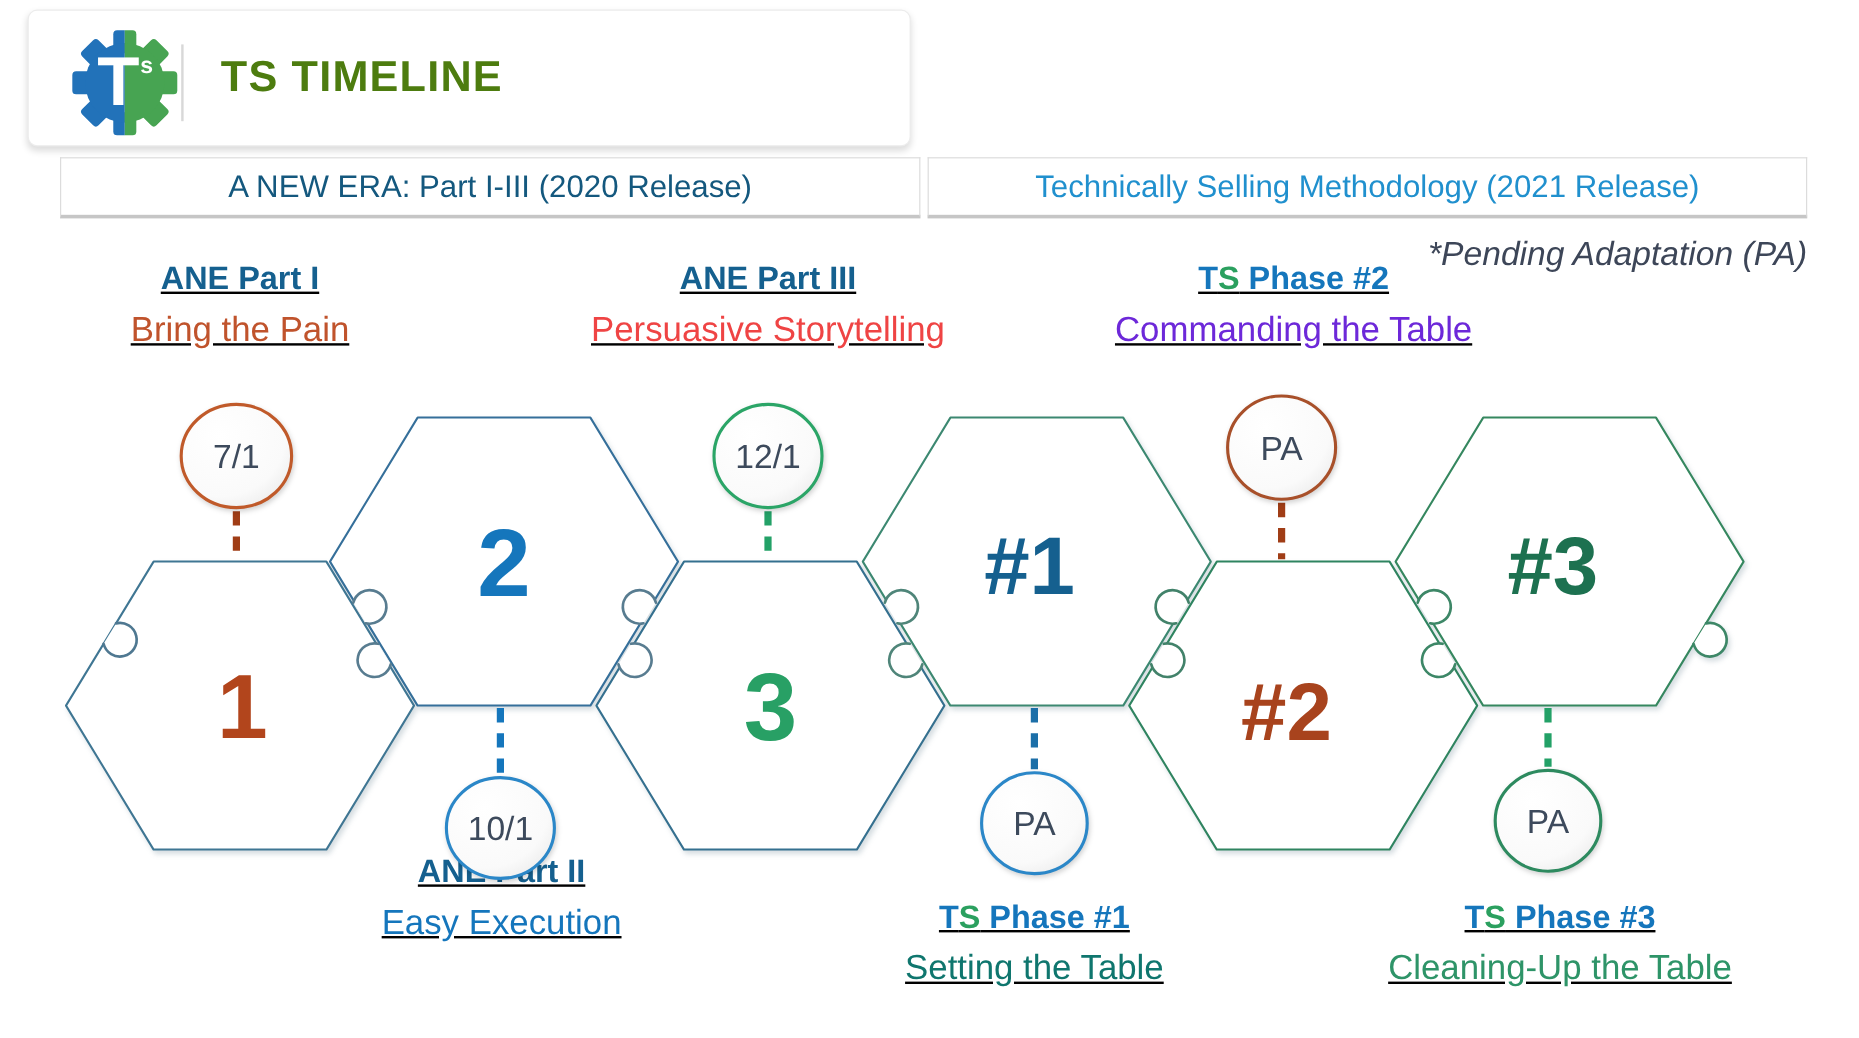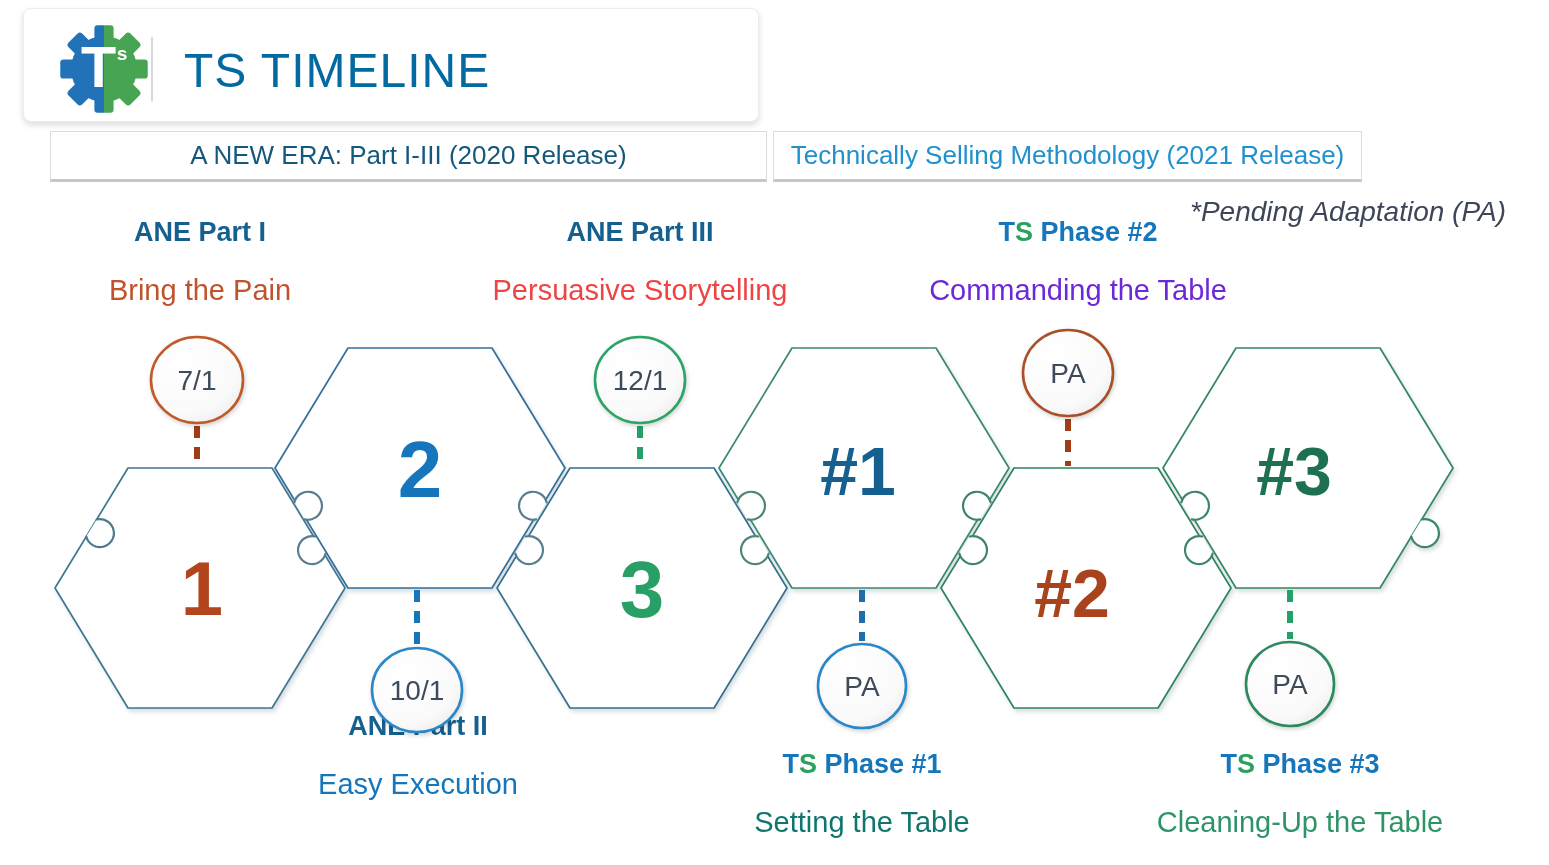--- a/index.html
+++ b/index.html
@@ -4,37 +4,37 @@
 <style>
   html,body{margin:0;padding:0;width:1549px;height:865px;background:#ffffff;overflow:hidden;
     font-family:"Liberation Sans",sans-serif;}
   .stage{position:relative;width:1549px;height:865px;background:#ffffff;}
 
   
   .top-card{position:absolute;left:23px;top:8px;width:734px;height:112px;background:#fff;
     border:1px solid #ececec;border-radius:8px;box-shadow:0 3px 6px rgba(0,0,0,.14);}
   .logo-svg{position:absolute;left:32px;top:12px;}
   .logo-divider{position:absolute;left:127px;top:28px;width:2px;height:64px;background:#d8d8d8;}
-  .app-title{position:absolute;left:160px;top:34px;font-size:48px;font-weight:400;
-    color:#0369a1;letter-spacing:1px;}
+  .app-title{position:absolute;left:160px;top:34px;font-size:36px;font-weight:700;
+    color:#4d7c0f;letter-spacing:1px;}
 
   
   .banner{position:absolute;top:131px;height:51px;background:#fff;border:1px solid #dcdcdc;
     border-bottom:3px solid #c6c6c6;display:flex;align-items:center;justify-content:center;
     font-size:26px;font-weight:500;box-sizing:border-box;}
   .banner-left{left:50px;width:717px;color:#14587e;}
-  .banner-right{left:773px;width:589px;color:#2090ce;}
+  .banner-right{left:773px;width:733px;color:#2090ce;}
 
   .note{position:absolute;right:43px;top:196px;font-size:28px;font-style:italic;
     font-weight:500;color:#3d4658;}
 
   
-  .label{position:absolute;width:400px;text-align:center;}
+  .label{position:absolute;width:400px;text-align:center;text-decoration:underline;}
   .label .t-row{font-size:27px;font-weight:700;color:#15608f;line-height:32px;}
-  .label .s-row{font-size:29px;font-weight:500;line-height:34px;margin-top:25px;}
+  .label .s-row{font-size:29px;font-weight:500;line-height:34px;margin-top:10px;}
   .ts-t,.ts-rest{color:#1576bc;}
   .ts-s{color:#2ba05f;}
   .sub-rust{color:#c0532c;}
   .sub-green{color:#ef4444;}
   .sub-brown{color:#6d28d9;}
   .sub-blue{color:#1576bc;}
   .sub-lightblue{color:#0f766e;}
   .sub-darkgreen{color:#2e9468;}
 
   

